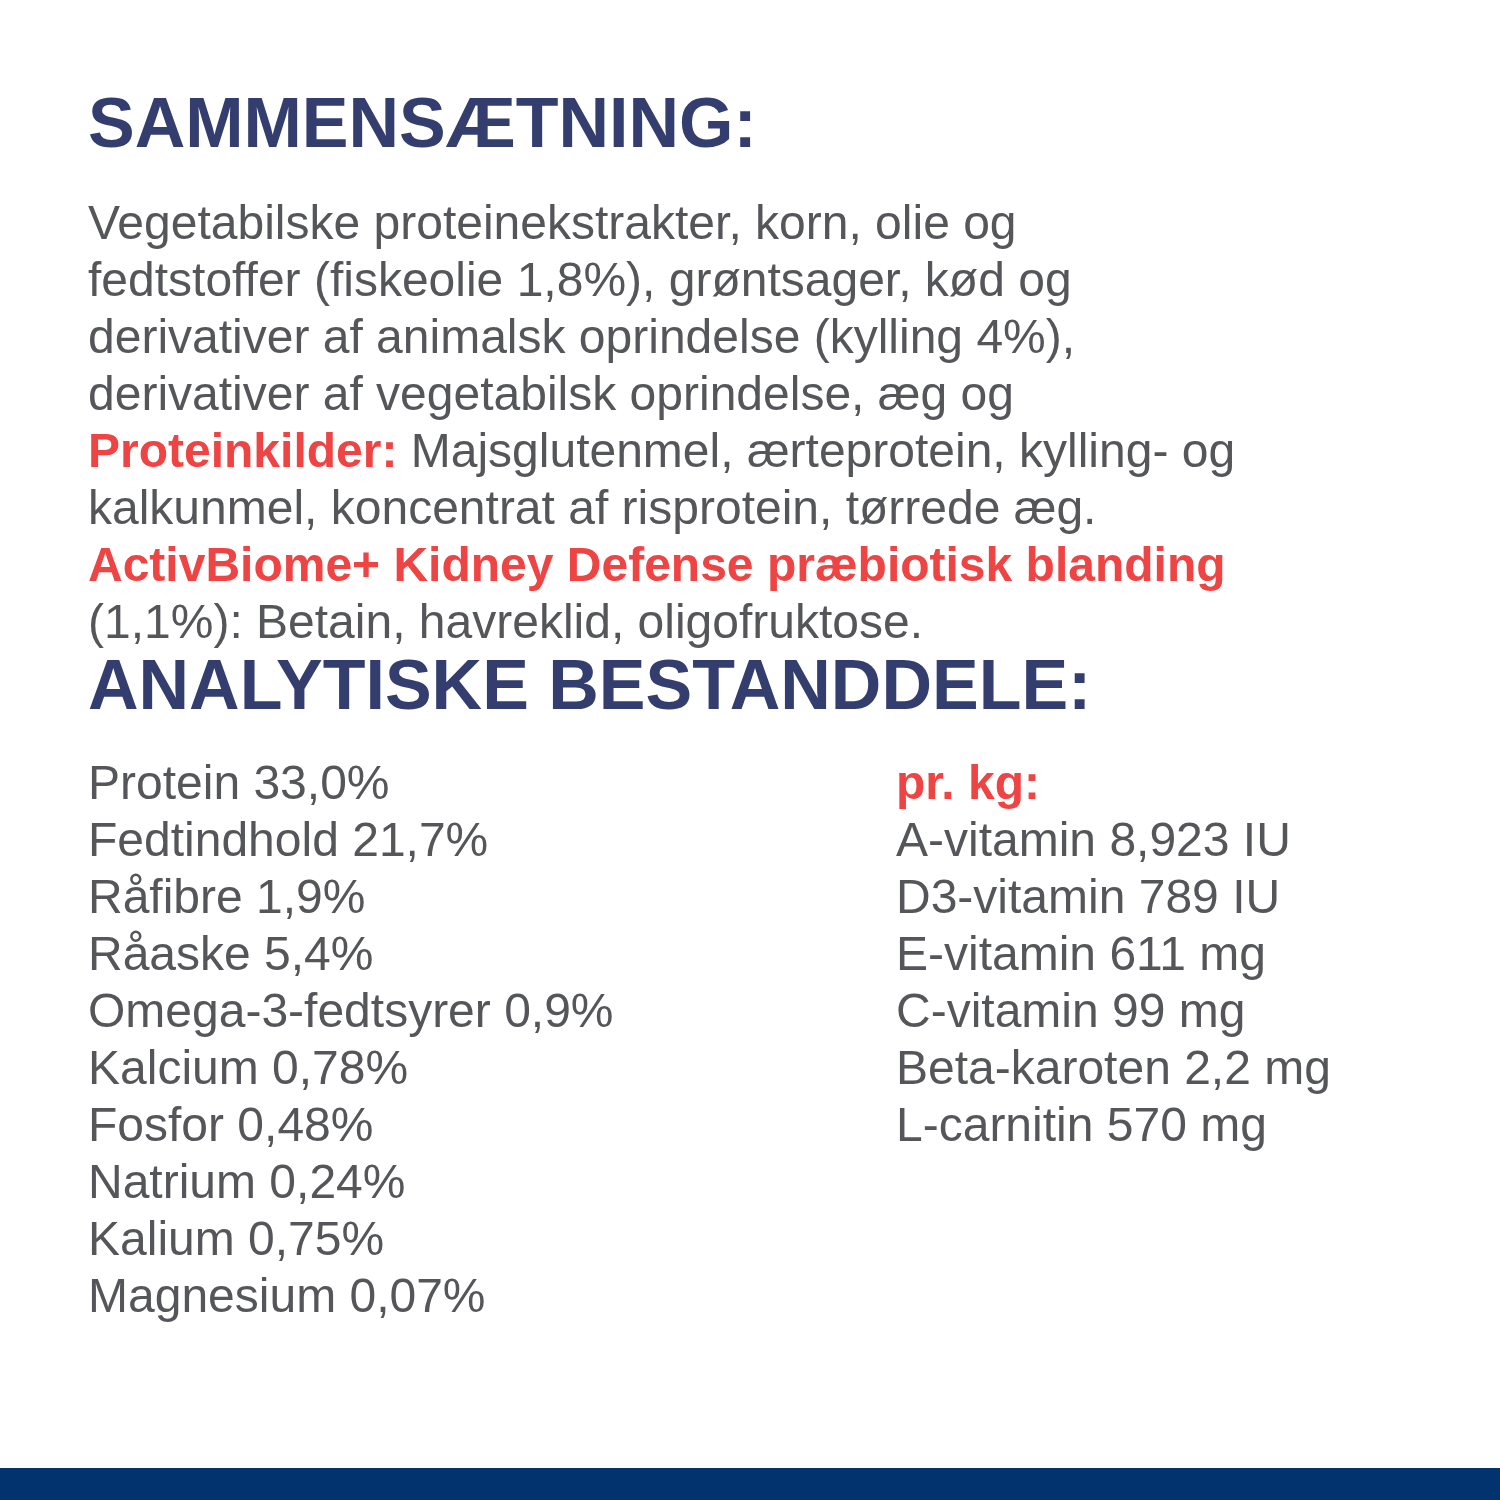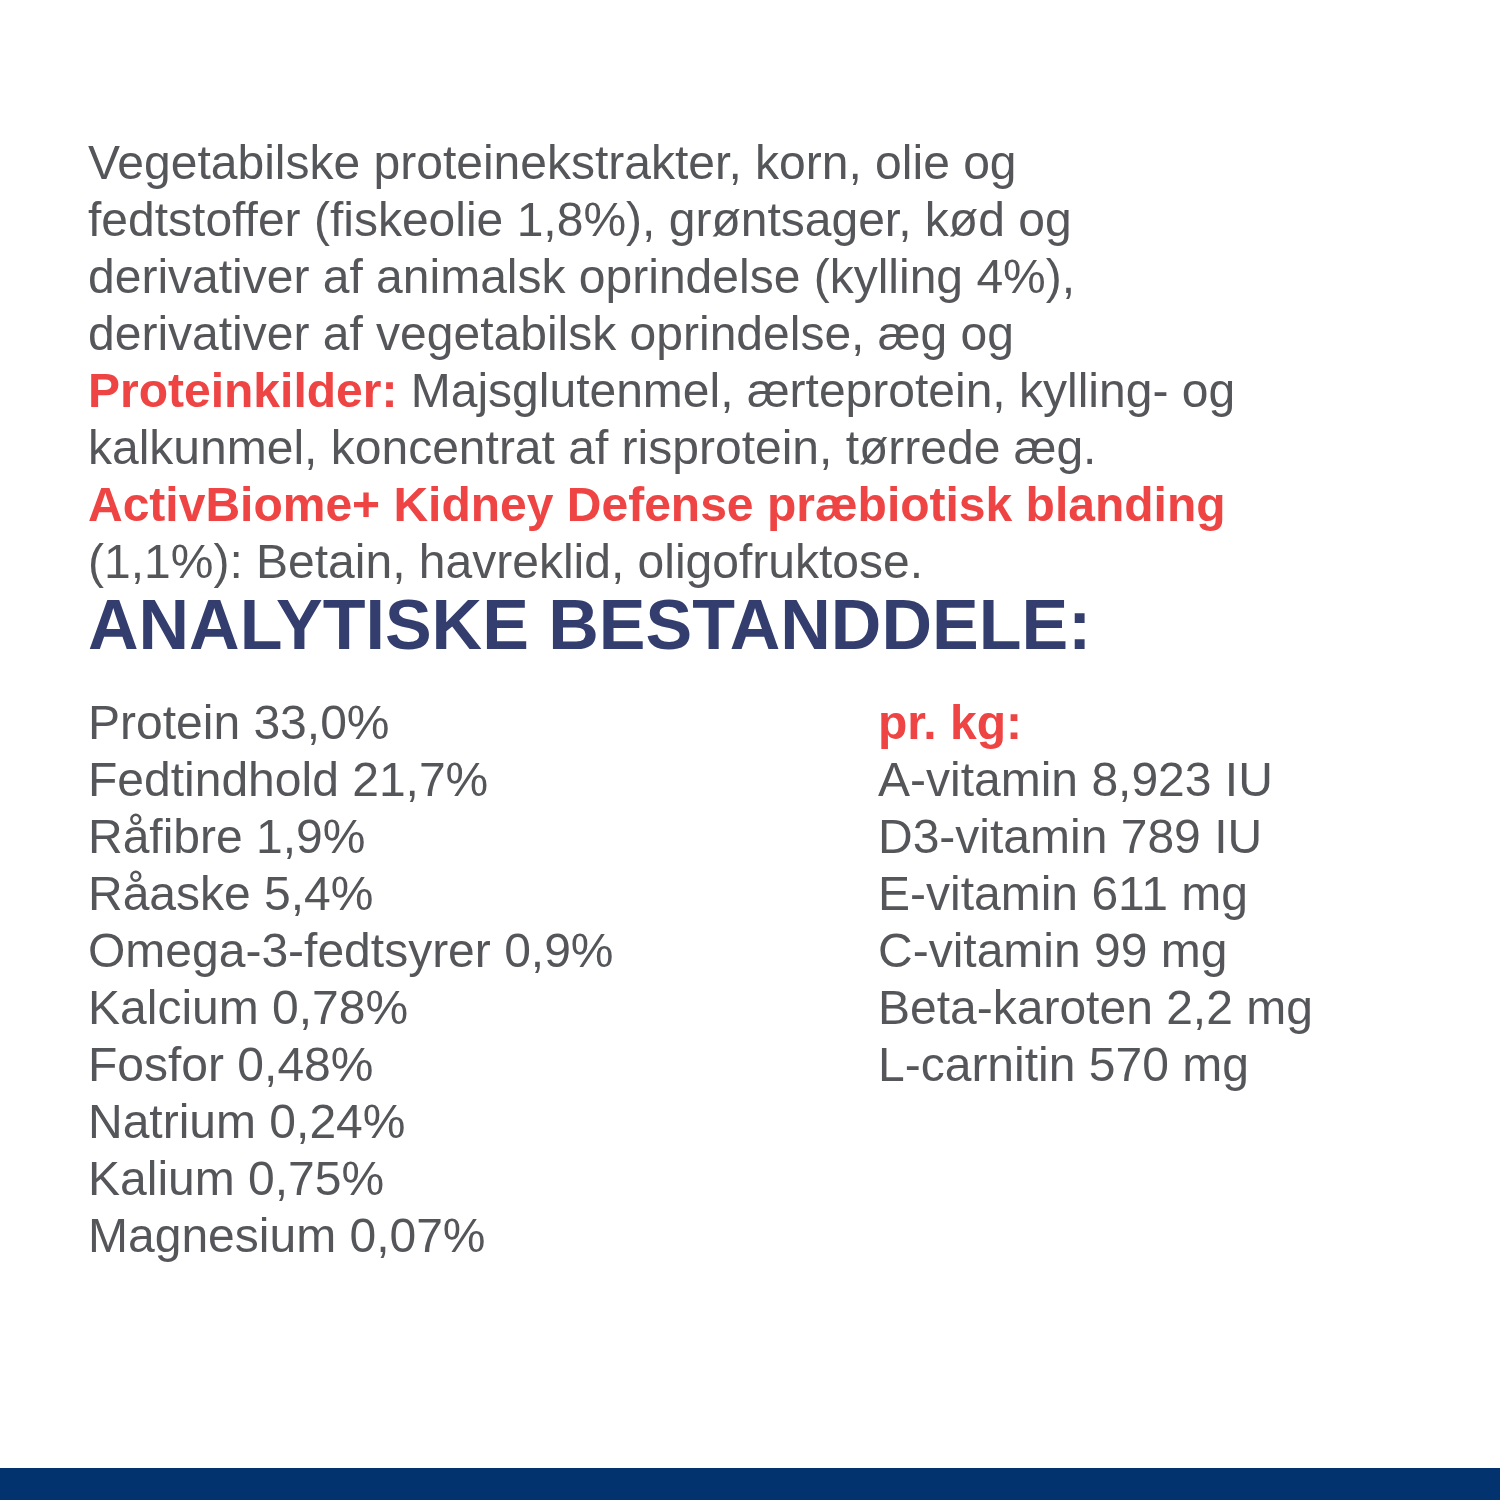--- a/index.html
+++ b/index.html
@@ -20,40 +20,41 @@
   .section-heading {
     margin: 0;
     font-size: 70px;
     line-height: 1.0;
     font-weight: 700;
     color: #333e6e;
     letter-spacing: 0px;
     white-space: nowrap;
   }
   .para {
-    margin-top: 46px;
+    margin-top: 36px;
     font-size: 48px;
     line-height: 57px;
     color: #55565a;
   }
   .line {
     white-space: nowrap;
   }
   .bold-gray {
     font-weight: 700;
     color: #ef4444;
   }
   .analytical-heading {
   }
   .columns {
     display: flex;
     margin-top: 34px;
     font-size: 48px;
     line-height: 57px;
     color: #55565a;
+    gap: 18px;
   }
   .col-left {
     width: 790px;
     flex: 0 0 790px;
   }
   .col-right {
     flex: 1 1 auto;
   }
   .item {
     white-space: nowrap;
@@ -66,20 +67,21 @@
     height: 32px;
     background: #03336e;
   }
 </style>
 </head>
 <body>
 
 <div class="page">
 
   <section>
+    <h1 class="section-heading">SAMMENSÆTNING:</h1>
     <div class="para" id="composition-paragraph">
         <div class="line"><span>Vegetabilske proteinekstrakter, korn, olie og</span></div>
         <div class="line"><span>fedtstoffer (fiskeolie 1,8%), grøntsager, kød og</span></div>
         <div class="line"><span>derivativer af animalsk oprindelse (kylling 4%),</span></div>
         <div class="line"><span>derivativer af vegetabilsk oprindelse, æg og</span></div>
         <div class="line"><span class="bold-gray">Proteinkilder:</span><span> Majsglutenmel, ærteprotein, kylling- og</span></div>
         <div class="line"><span>kalkunmel, koncentrat af risprotein, tørrede æg.</span></div>
         <div class="line"><span class="bold-gray">ActivBiome+ Kidney Defense præbiotisk blanding</span></div>
         <div class="line"><span>(1,1%): Betain, havreklid, oligofruktose.</span></div>
       </div>

